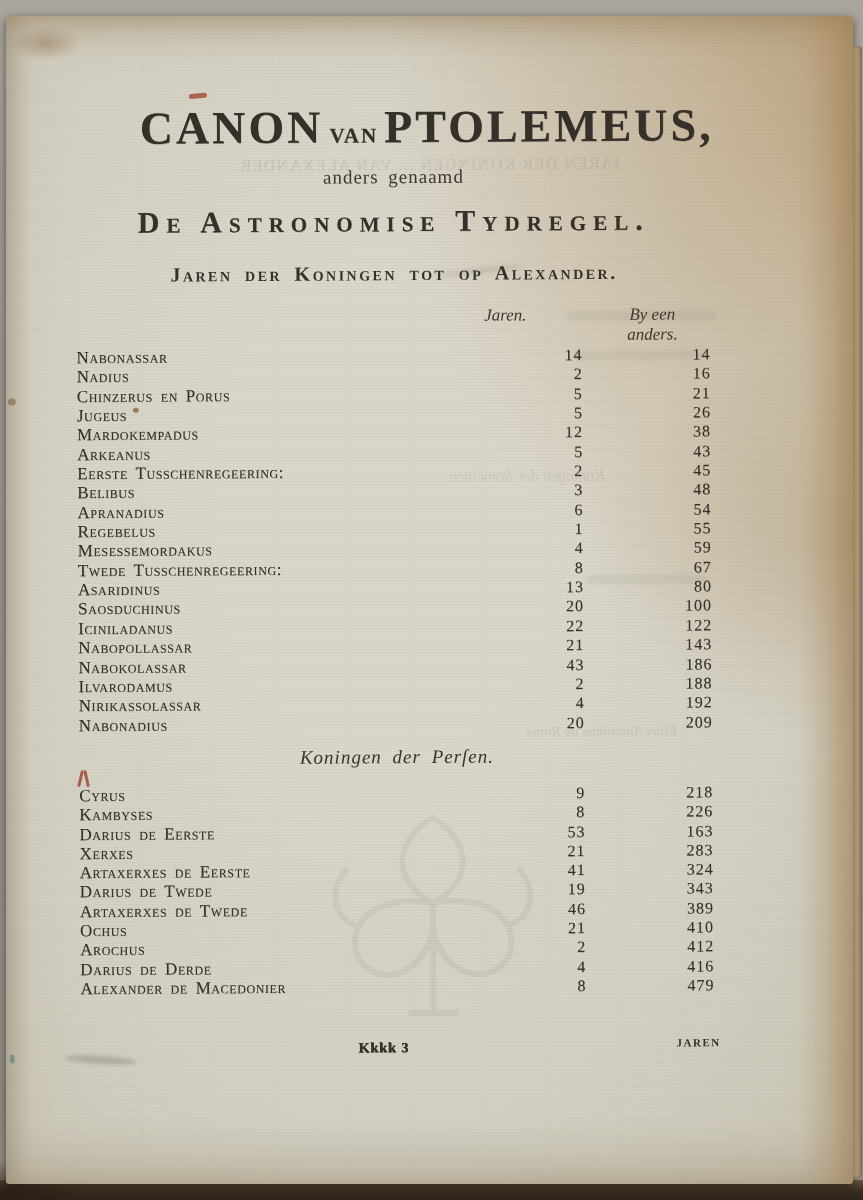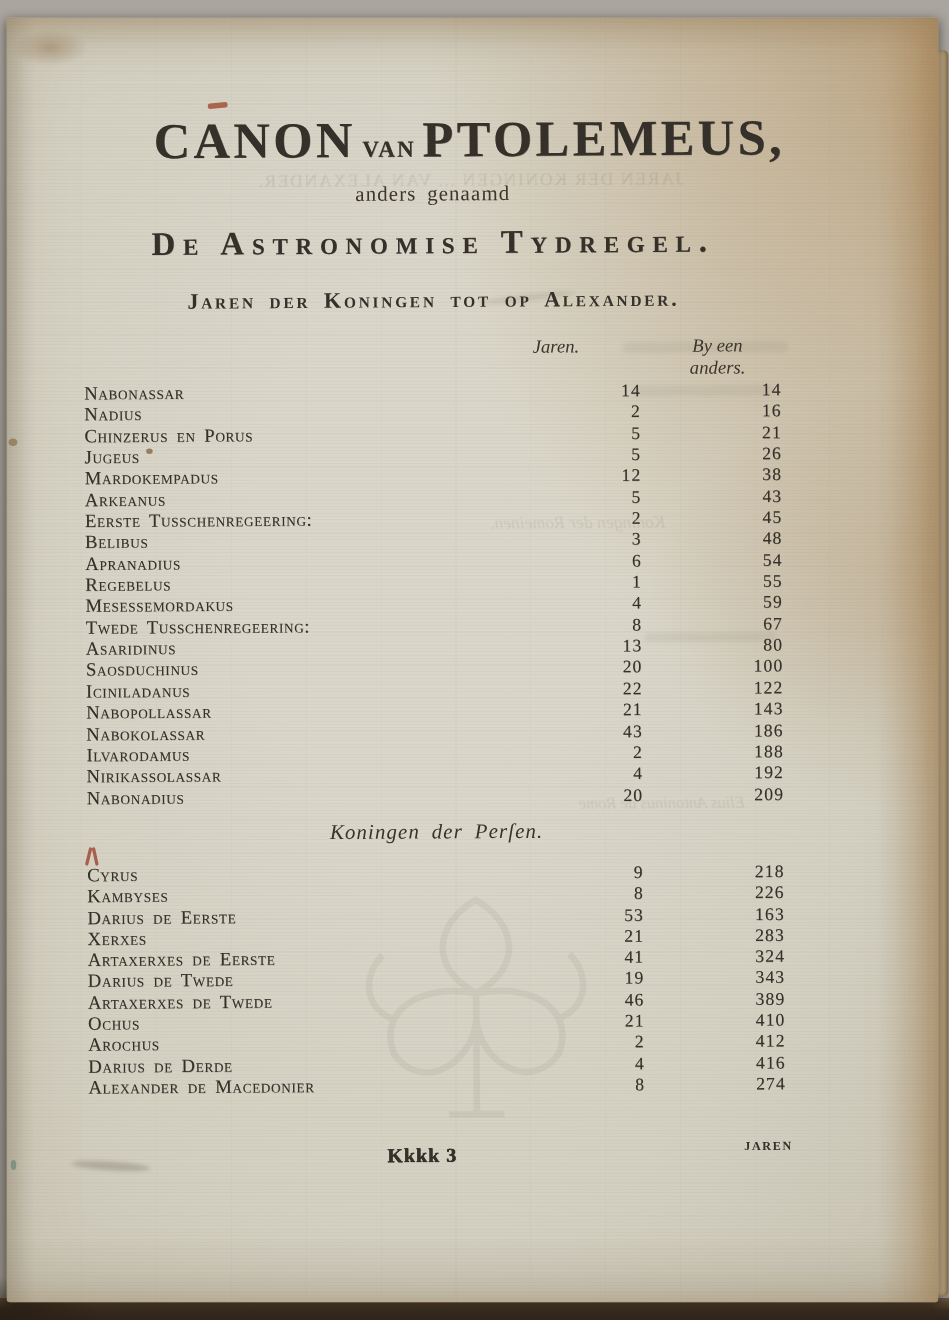--- a/index.html
+++ b/index.html
@@ -84,21 +84,21 @@
   .nm{font-variant-caps:small-caps;font-size:17px;letter-spacing:.6px;word-spacing:3px;
     white-space:nowrap;text-shadow:.3px .3px .4px rgba(48,42,34,.35);}
   .num{text-align:right;font-size:16px;letter-spacing:1px;font-feature-settings:"onum";
     text-shadow:.3px .3px .4px rgba(48,42,34,.35);}
   .num.jaren{padding-right:10px;}
   .num.total{padding-right:6px;}
   .persian-heading{top:730px;font-style:italic;font-size:19px;letter-spacing:1px;
     word-spacing:5px;color:#38332b;}
 
   .footer-sig{position:absolute;left:300px;top:1024px;width:150px;text-align:center;
-    font-size:18px;font-weight:700;letter-spacing:1px;
+    font-size:14px;font-weight:700;letter-spacing:1px;
     text-shadow:.6px 0 0 #35302a, .3px .3px .5px rgba(48,42,34,.5);}
   .footer-catch{position:absolute;left:600px;top:1022px;width:112px;text-align:right;
     font-size:11px;letter-spacing:1.5px;font-weight:600;}
 
   .bleed-heading{top:140px;left:0;width:100%;text-align:center;font-size:16px;opacity:.15;}
   .bleed-section{top:452px;left:370px;width:300px;text-align:center;font-size:16px;opacity:.12;}
   .bleed-row{top:708px;left:430px;width:330px;text-align:center;font-size:15px;opacity:.13;}
 </style>
 </head>
 <body>
@@ -345,21 +345,21 @@
 
           <div class="tbl-grid">
             <span class="nm">Darius de Derde</span>
             <span class="num jaren">4</span>
             <span class="num total">416</span>
           </div>
 
           <div class="tbl-grid">
             <span class="nm">Alexander de Macedonier</span>
             <span class="num jaren">8</span>
-            <span class="num total">274</span>
+            <span class="num total">479</span>
           </div>
         </div>
 
       <div class="footer-sig">Kkkk 3</div>
       <div class="footer-catch">JAREN</div>
     </div>
   </div>
 </div>
 
 </body></html>

